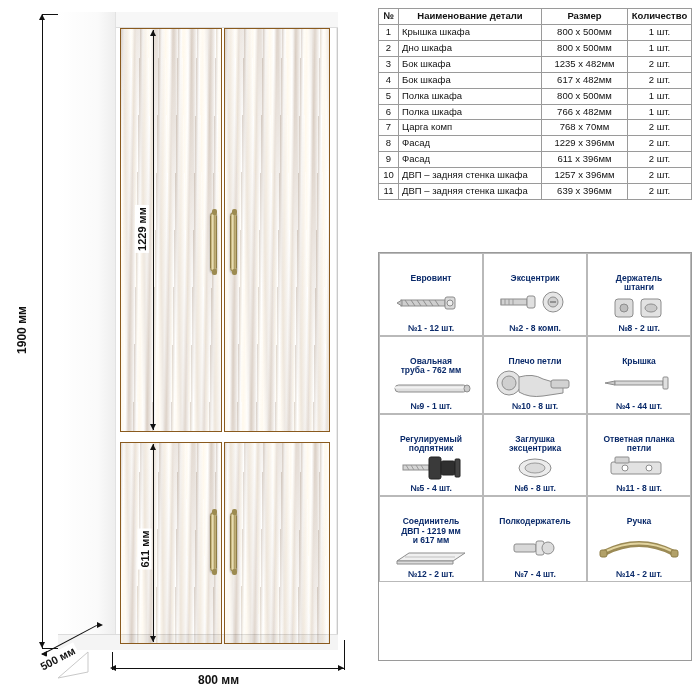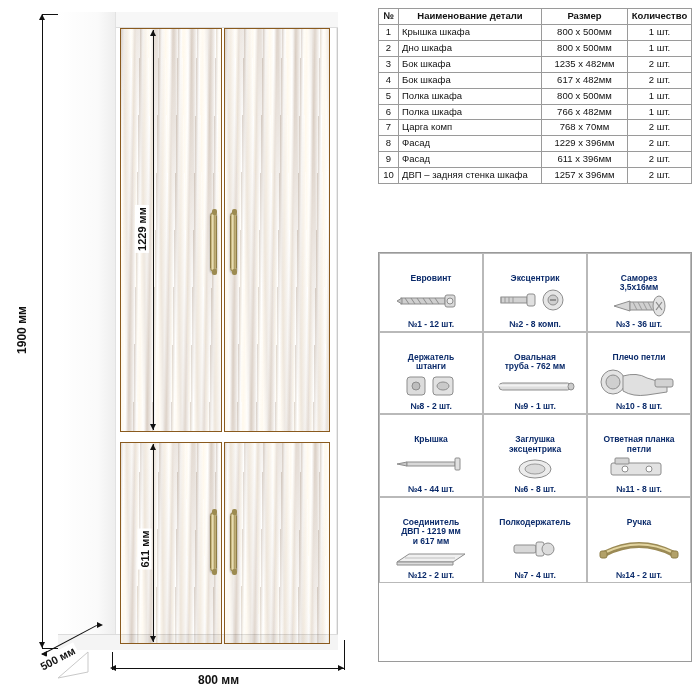--- a/index.html
+++ b/index.html
@@ -269,20 +269,26 @@
         <td class="name">Фасад</td>
         <td class="size">611 x 396мм</td>
         <td class="qty">2 шт.</td>
       </tr>
     <tr>
         <td class="num">10</td>
         <td class="name">ДВП – задняя стенка шкафа</td>
         <td class="size">1257 x 396мм</td>
         <td class="qty">2 шт.</td>
       </tr>
+    <tr>
+        <td class="num">11</td>
+        <td class="name">ДВП – задняя стенка шкафа</td>
+        <td class="size">639 x 396мм</td>
+        <td class="qty">2 шт.</td>
+      </tr>
   </tbody>
 </table>
 
 <div id="hardware">
 
   <div class="hw-cell">
     <div class="hw-title">Еврοвинт</div>
     <div class="hw-art">
       <svg width="72" height="20" viewBox="0 0 72 20">
         <rect x="6" y="7" width="44" height="6" fill="#cfcfcf" stroke="#8d8d8d"></rect>
@@ -305,34 +311,20 @@
         <path d="M4 11 v6 M8 11 v6 M12 11 v6 M16 11 v6" stroke="#9a9a9a"></path>
         <rect x="30" y="8" width="8" height="12" rx="2" fill="#e0e0e0" stroke="#8d8d8d"></rect>
         <circle cx="56" cy="14" r="10" fill="#e6e6e6" stroke="#8d8d8d"></circle>
         <circle cx="56" cy="14" r="5" fill="#cfcfcf" stroke="#8d8d8d"></circle>
         <path d="M53 14 h6" stroke="#777" stroke-width="1.4"></path>
       </svg>
     </div>
     <div class="hw-qty">№2 - 8 комп.</div>
   </div>
 
-  <div class="hw-cell">
-    <div class="hw-title" style="white-space:pre-line;">Саморез
-3,5х16мм</div>
-    <div class="hw-art">
-      <svg width="66" height="26" viewBox="0 0 66 26">
-        <path d="M8 13 l16 -5 v10 z" fill="#d7d7d7" stroke="#8d8d8d"></path>
-        <rect x="24" y="9" width="26" height="8" fill="#d0d0d0" stroke="#8d8d8d"></rect>
-        <path d="M27 9 l4 8 M32 9 l4 8 M37 9 l4 8 M42 9 l4 8" stroke="#9a9a9a"></path>
-        <ellipse cx="53" cy="13" rx="6" ry="10" fill="#e3e3e3" stroke="#8d8d8d"></ellipse>
-        <path d="M50 9 l6 8 M50 17 l6 -8" stroke="#8a8a8a" stroke-width="1.2"></path>
-      </svg>
-    </div>
-    <div class="hw-qty">№3 - 36 шт.</div>
-  </div>
 
   <div class="hw-cell">
     <div class="hw-title" style="white-space:pre-line;">Держатель
 штанги</div>
     <div class="hw-art">
       <svg width="64" height="30" viewBox="0 0 64 30">
         <rect x="8" y="6" width="18" height="18" rx="3" fill="#dcdcdc" stroke="#8d8d8d"></rect>
         <circle cx="17" cy="15" r="4" fill="#bdbdbd" stroke="#8d8d8d"></circle>
         <rect x="34" y="6" width="20" height="18" rx="3" fill="#e2e2e2" stroke="#8d8d8d"></rect>
         <ellipse cx="44" cy="15" rx="6" ry="4" fill="#c9c9c9" stroke="#8d8d8d"></ellipse>
@@ -372,20 +364,34 @@
     <div class="hw-art">
       <svg width="72" height="16" viewBox="0 0 72 16">
         <path d="M2 8 l10 -2 v4 z" fill="#c9c9c9" stroke="#8d8d8d"></path>
         <rect x="12" y="6" width="48" height="4" fill="#d8d8d8" stroke="#8d8d8d"></rect>
         <rect x="60" y="2" width="5" height="12" rx="1" fill="#e0e0e0" stroke="#8d8d8d"></rect>
       </svg>
     </div>
     <div class="hw-qty">№4 - 44 шт.</div>
   </div>
 
+  <div class="hw-cell">
+    <div class="hw-title" style="white-space:pre-line;">Регулируемый
+подпятник</div>
+    <div class="hw-art">
+      <svg width="72" height="30" viewBox="0 0 72 30">
+        <rect x="8" y="12" width="26" height="5" fill="#d5d5d5" stroke="#8d8d8d"></rect>
+        <path d="M11 12 l3 5 M16 12 l3 5 M21 12 l3 5 M26 12 l3 5" stroke="#9a9a9a"></path>
+        <rect x="34" y="4" width="12" height="22" rx="2" fill="#3a3a3a" stroke="#222"></rect>
+        <rect x="46" y="8" width="14" height="14" rx="2" fill="#2f2f2f" stroke="#222"></rect>
+        <rect x="60" y="6" width="5" height="18" rx="1" fill="#444" stroke="#222"></rect>
+      </svg>
+    </div>
+    <div class="hw-qty">№5 - 4 шт.</div>
+  </div>
 
   <div class="hw-cell">
     <div class="hw-title" style="white-space:pre-line;">Заглушка
 эксцентрика</div>
     <div class="hw-art">
       <svg width="60" height="26" viewBox="0 0 60 26">
         <ellipse cx="30" cy="13" rx="16" ry="9" fill="#ececec" stroke="#8d8d8d"></ellipse>
         <ellipse cx="30" cy="13" rx="10" ry="5" fill="#dadada" stroke="#9a9a9a"></ellipse>
       </svg>
     </div>

